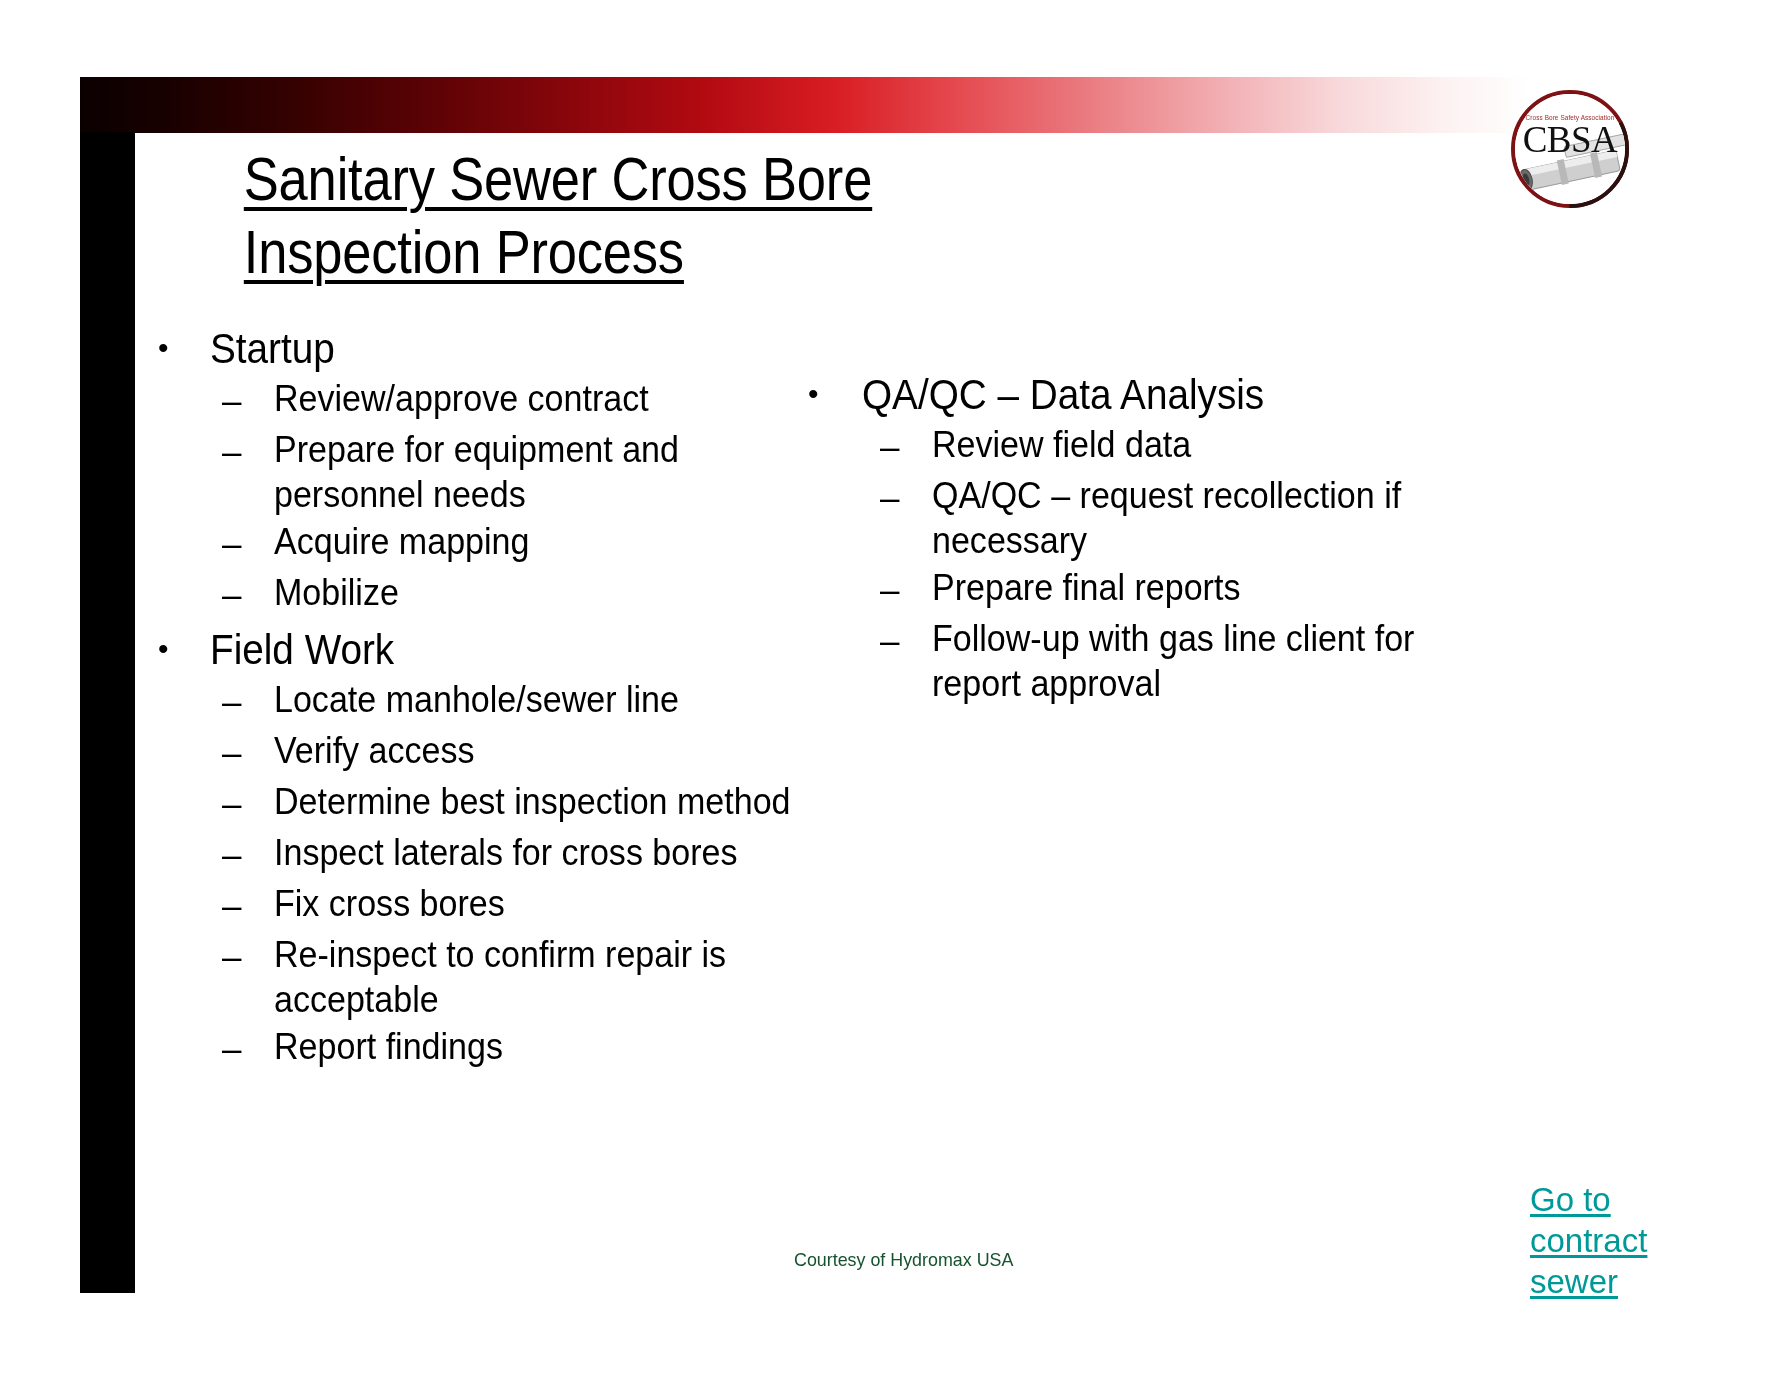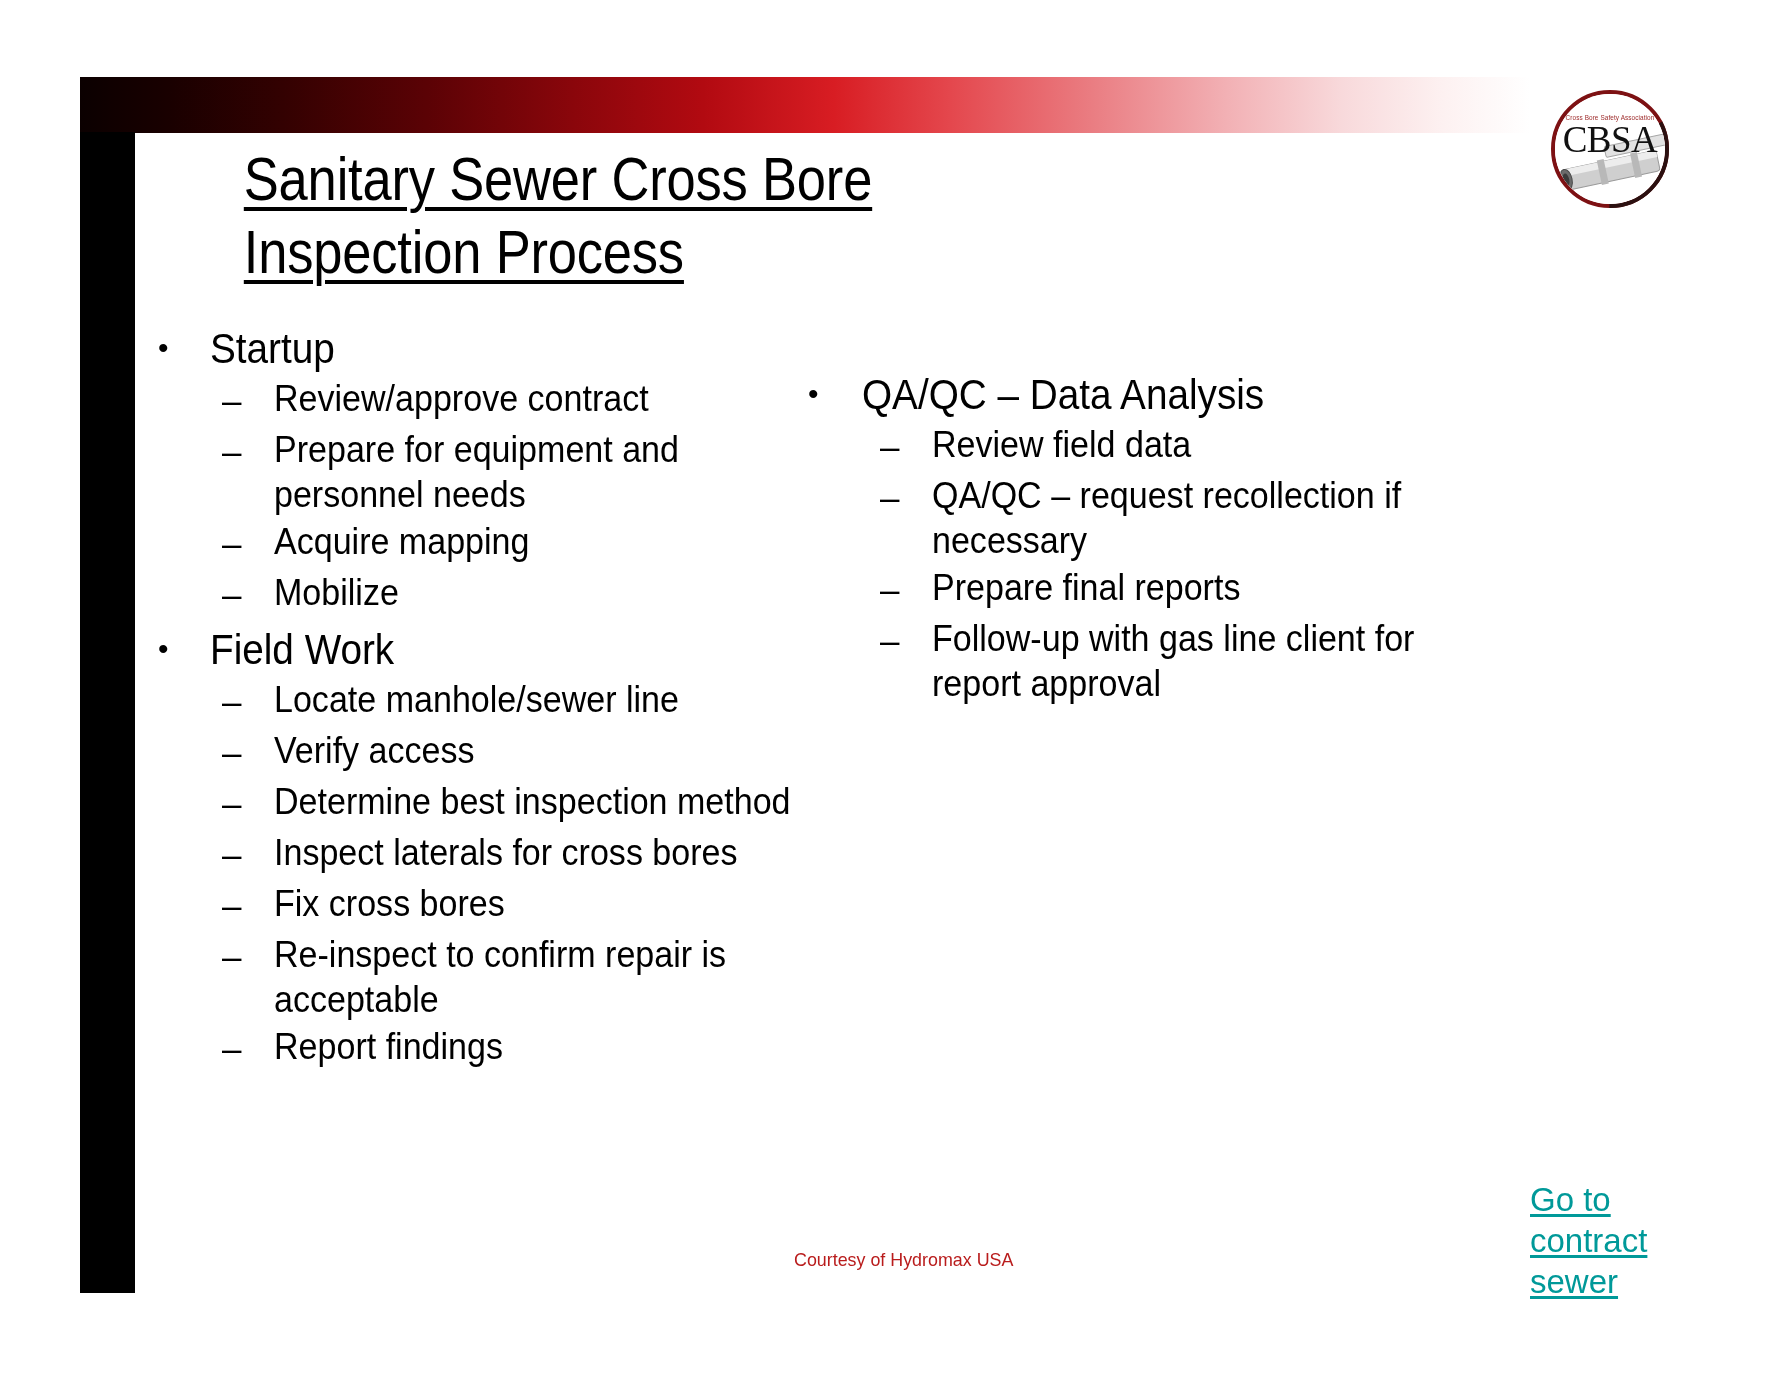--- a/index.html
+++ b/index.html
@@ -56,21 +56,21 @@
     left: 80px;
     top: 132px;
     width: 55px;
     height: 1161px;
     background: #000000;
   }
 
   
   .logo {
     position: absolute;
-    left: 1547px;
+    left: 1507px;
     top: 86px;
     width: 126px;
     height: 126px;
     text-align: right;
   }
   .logo svg { display: block; width: 126px; height: 126px; }
 
   
   .title-block {
     position: absolute;
@@ -191,21 +191,21 @@
   
   .credit {
     position: absolute;
     left: 0;
     top: 1248px;
     width: 1778px;
     text-align: center;
     font-family: "Liberation Sans Narrow", "Liberation Sans", sans-serif;
     font-size: 19px;
     line-height: 24px;
-    color: #b91c1c;
+    color: #14532d;
     padding-left: 30px;
     box-sizing: border-box;
   }
   .credit span { transform: scaleX(0.94); display: inline-block; transform-origin: center; }
 </style>
 </head>
 <body>
 
 <div class="slide">
 

